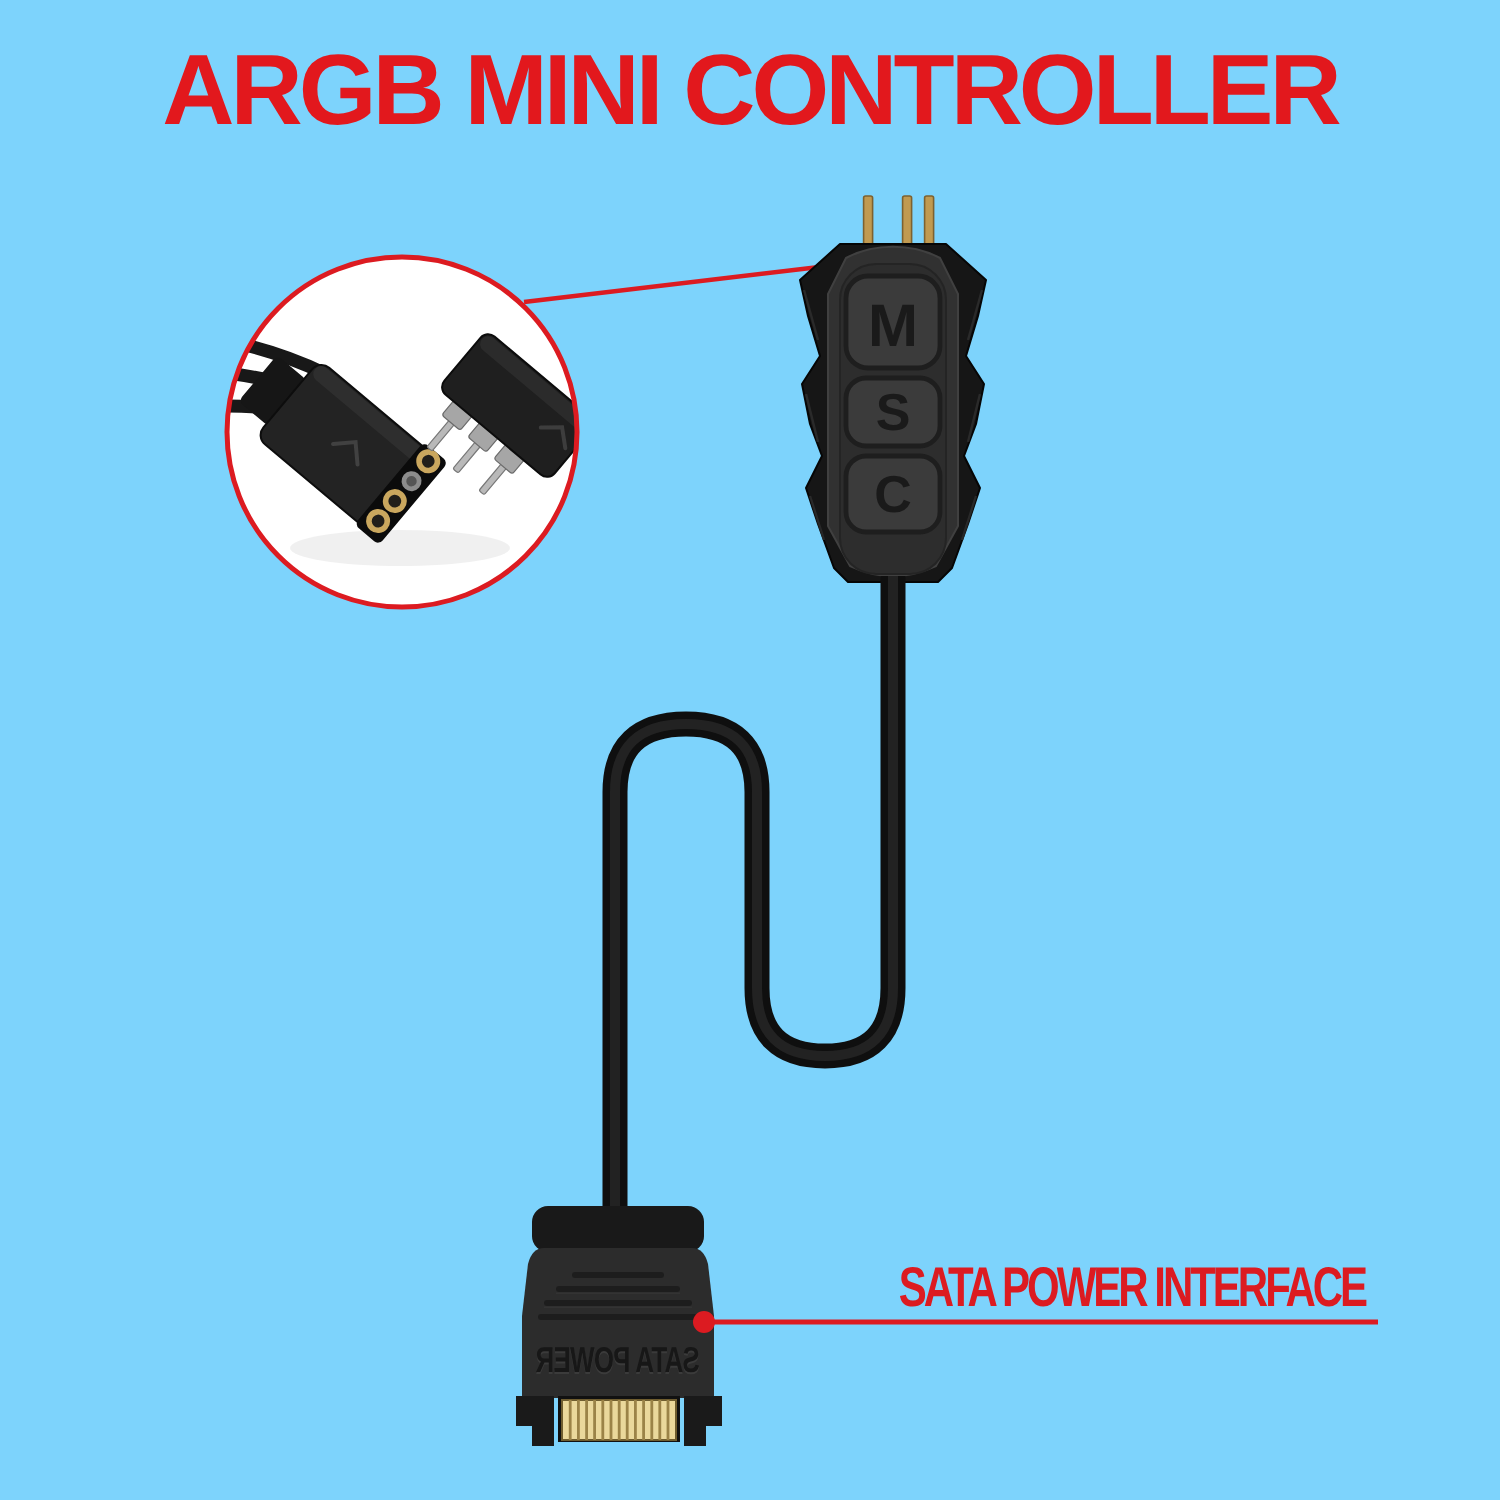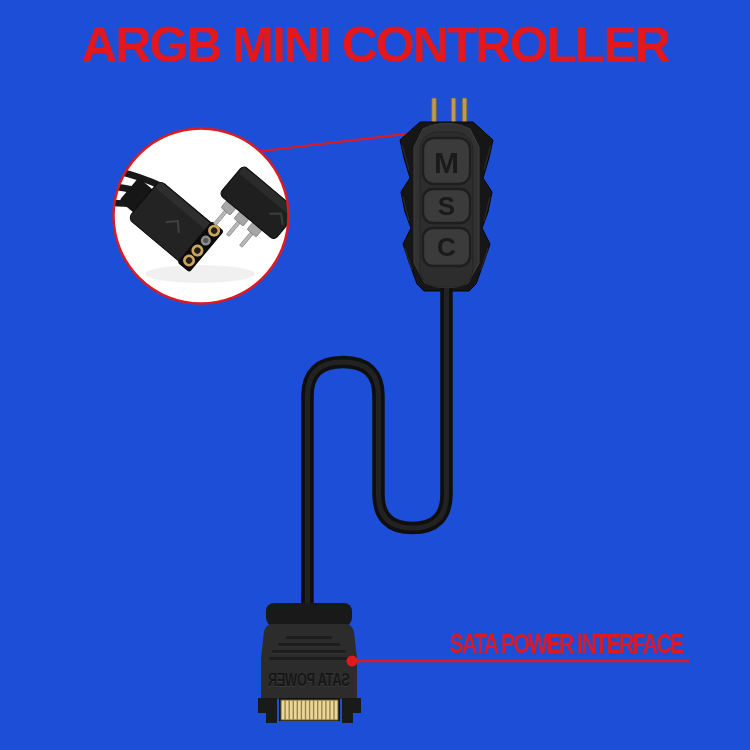--- a/index.html
+++ b/index.html
@@ -1,17 +1,17 @@
 <!DOCTYPE html>
 <html><head>
 <meta charset="utf-8">
 <style>
   html,body{margin:0;padding:0;background:#ffffff;}
   .stage{
-    position:relative;width:750px;height:750px;background:#1d4ed8;overflow:hidden;
+    position:relative;width:750px;height:750px;background:#7dd3fc;overflow:hidden;
     font-family:"Liberation Sans",sans-serif;
   }
   svg{display:block;}
   text{font-family:"Liberation Sans","DejaVu Sans",sans-serif;}
 </style>
 </head>
 <body>
 
 <div class="stage">
 <svg width="750" height="750" viewBox="0 0 750 750" xmlns="http://www.w3.org/2000/svg">

